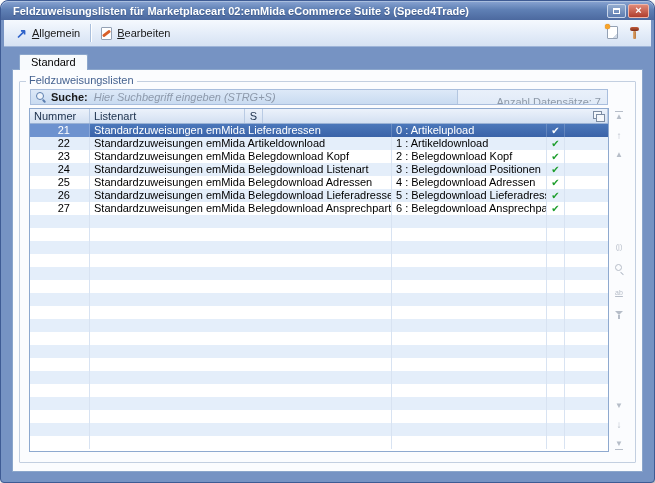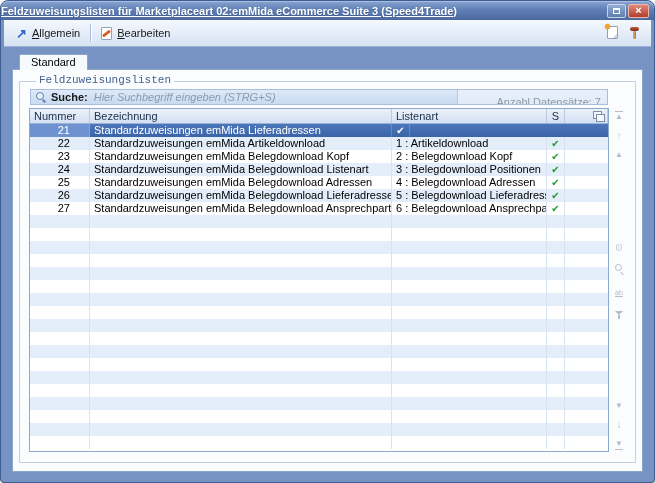--- a/index.html
+++ b/index.html
@@ -9,22 +9,22 @@
   .window { position:relative; width:655px; height:483px; margin:0;
     background:#7693c3; border:1px solid #3e5b94;
     border-radius:8px 8px 4px 4px; overflow:hidden;
     box-shadow:2px 3px 5px rgba(0,0,0,.30); }
 
   
   .titlebar { position:absolute; top:0; left:0; right:0; height:19px;
     background:linear-gradient(180deg,#8aa5d3 0%, #5f80b5 45%, #4c699f 100%);
     display:flex; align-items:center; border-radius:7px 7px 0 0;
     box-shadow:inset 0 1px 0 #a9bede; }
-  .title { color:#fff; font-weight:bold; padding-left:0; white-space:nowrap;
-    overflow:hidden; text-shadow:0 1px 1px #3a5584; flex:1;text-decoration:underline; }
+  .title { color:#fff; font-weight:bold; padding-left:12px; white-space:nowrap;
+    overflow:hidden; text-shadow:0 1px 1px #3a5584; flex:1; }
   .winbtns { display:flex; gap:2px; margin-right:5px; }
   .wbtn { height:14px; border-radius:2px; display:flex; align-items:center;
     justify-content:center; cursor:pointer; }
   .btn-restore { width:19px; background:linear-gradient(180deg,#93accf,#5d7cb0);
     border:1px solid #c9d6ea; }
   .glyph-restore { width:7px; height:6px; border:1px solid #fff; border-top:2px solid #fff; }
   .btn-close { width:21px; background:linear-gradient(180deg,#e08977,#b03e2e);
     border:1px solid #efb6aa; }
   .glyph-close { color:#fff; font-weight:bold; font-size:11px; line-height:11px; }
 
@@ -60,22 +60,22 @@
   
   .bodyarea { position:absolute; top:47px; left:4px; right:4px; bottom:4px; }
   .tab { position:absolute; top:6px; left:14px; height:16px; line-height:15px;
     padding:0 11px; background:#f7fafd; border:1px solid #8ba6cb;
     border-bottom:none; border-radius:2px 2px 0 0; z-index:2; cursor:pointer; }
   .panel { position:absolute; top:21px; left:7px; right:7px; bottom:6px;
     background:#fbfcfe; border:1px solid #8ba6cb; }
 
   .groupbox { position:absolute; top:11px; left:6px; right:6px; bottom:8px;
     border:1px solid #c3cfe0; border-radius:1px; }
-  .gb-label { position:absolute; top:-8px; left:16px; background:#fbfcfe;
-    padding:0 3px; color:#44618f;font-family:Liberation Mono, monospace; }
+  .gb-label { position:absolute; top:-8px; left:6px; background:#fbfcfe;
+    padding:0 3px; color:#44618f; }
 
   
   .searchbar { position:absolute; top:7px; left:10px; right:27px; height:16px;
     border:1px solid #a9bedd; display:flex; align-items:center;
     background:linear-gradient(180deg,#dde9f8,#c9dbf1); overflow:hidden; }
   .ico-mag { position:relative; width:12px; height:12px; margin:0 4px 0 4px; }
   .ico-mag::before { content:''; position:absolute; top:1px; left:1px; width:6px;
     height:6px; border:1.5px solid #5a7dae; border-radius:50%; background:#eef4fb; }
   .ico-mag::after { content:''; position:absolute; bottom:1px; right:1px; width:4px;
     height:2px; background:#5a7dae; transform:rotate(45deg); border-radius:1px; }
@@ -188,31 +188,31 @@
           <span class="ico-mag"></span>
           <span class="search-label">Suche:</span>
           <span class="search-placeholder">Hier Suchbegriff eingeben (STRG+S)</span>
           <span class="count">Anzahl Datensätze: 7</span>
         </div>
 
         <div class="gridwrap">
           <div class="grid">
             <div class="ghead">
               <div class="cell c-num">Nummer</div>
-              <div class="cell c-bez">Bezeichnung</div>
               <div class="cell c-art">Listenart</div>
               <div class="cell c-s">S</div>
               <div class="cell c-fill">
                 <span class="ico-copy"></span>
               </div>
             </div>
             <div class="gbody">
                 <div class="grow sel">
                   <div class="cell c-num">21</div>
                   <div class="cell c-bez">Standardzuweisungen emMida Lieferadressen</div>
+                  <div class="cell c-art">0 : Artikelupload</div>
                   <div class="cell c-s"><span class="check">✔</span></div>
                   <div class="cell c-fill"></div>
                 </div>
                 <div class="grow alt">
                   <div class="cell c-num">22</div>
                   <div class="cell c-bez">Standardzuweisungen emMida Artikeldownload</div>
                   <div class="cell c-art">1 : Artikeldownload</div>
                   <div class="cell c-s"><span class="check">✔</span></div>
                   <div class="cell c-fill"></div>
                 </div>

